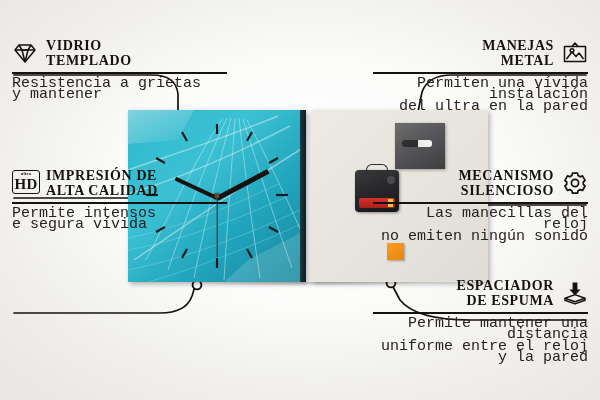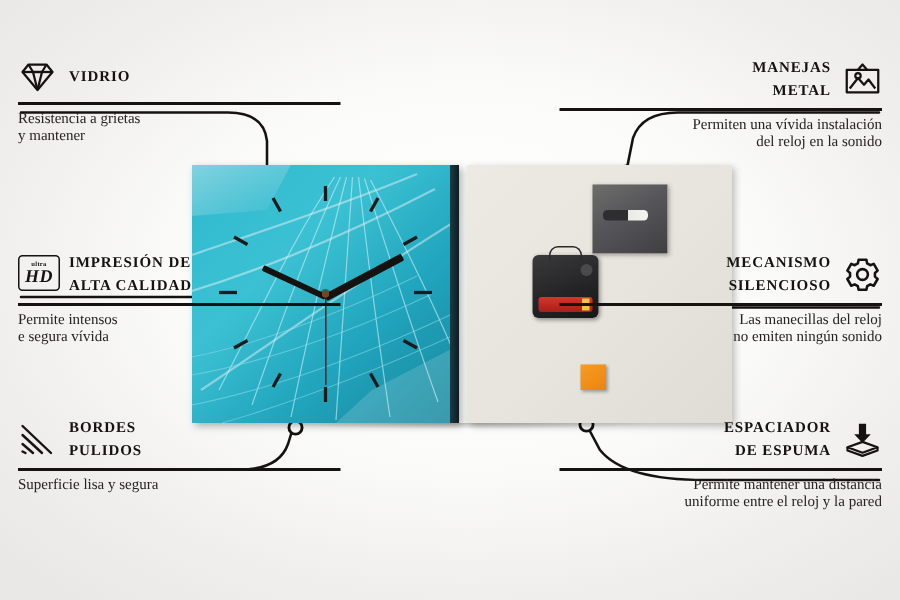--- a/index.html
+++ b/index.html
@@ -14,28 +14,28 @@
       radial-gradient(ellipse 420px 280px at 52% 46%, #ffffff 0%, #fbfbfa 45%, #f0efed 75%, #e9e8e6 100%);
   }
   
   .feat{position:absolute;width:215px;}
   .feat .row{display:flex;align-items:center;gap:8px;}
   .feat.left .row{justify-content:flex-start;}
   .feat.right .row{justify-content:flex-end;}
   .feat .title{
     font-family:"Liberation Serif", serif;
     font-weight:700;letter-spacing:.6px;color:#15120f;
-    font-size:10px;line-height:15px;text-transform:uppercase;
+    font-size:14px;line-height:15px;text-transform:uppercase;
   }
   .feat.left .title{text-align:left;}
   .feat.right .title{text-align:right;}
   .feat .rule{height:1.6px;background:#15120f;margin-top:4px;width:100%;}
   .feat .desc{
-    font-family:Liberation Serif, serif;
-    font-size:10px;line-height:11.6px;color:#262220;margin-top:4px;
+    font-family:Liberation Mono, monospace;
+    font-size:15px;line-height:11.6px;color:#262220;margin-top:4px;
   }
   .feat.left .desc{text-align:left;}
   .feat.right .desc{text-align:right;}
   .ico{width:26px;height:26px;flex:0 0 26px;display:block;}
   .ico svg{display:block;width:26px;height:26px;}
 
   
   #f-vidrio    {left:12px;  top:38px;}
   #f-impresion {left:12px;  top:168px;}
   #f-bordes    {left:12px;  top:278px;}
@@ -106,21 +106,21 @@
   .shadow-strip{
     position:absolute;left:2px;top:172px;width:358px;height:10px;
     background:radial-gradient(ellipse 180px 6px at 50% 0%,rgba(0,0,0,.22),rgba(0,0,0,0) 70%);
   }
   .hdbox{
     border:1.6px solid #15120f;border-radius:3px;width:26px;height:22px;
     display:flex;flex-direction:column;align-items:center;justify-content:center;
     line-height:1;
   }
   .hdbox .u{font-size:4.4px;font-weight:700;letter-spacing:.2px;color:#15120f;}
-  .hdbox .h{font-size:12px;font-weight:700;letter-spacing:.3px;color:#15120f;margin-top:.5px;font-style:italic;}
+  .hdbox .h{font-size:15px;font-weight:700;letter-spacing:.3px;color:#15120f;margin-top:.5px;}
 </style>
 </head>
 <body>
 
 <div id="stage">
 
   <svg id="wires" viewBox="0 0 600 400">
     <g fill="none" stroke="#15120f" stroke-width="1.7" stroke-linecap="round">
 
       <path d="M14,75 L152,75 Q176,75 178,94 L178,113"></path>
@@ -236,21 +236,21 @@
             <g fill="none" stroke="#15120f" stroke-width="1.5" stroke-linejoin="round">
           <path d="M3 10 L7 5 L19 5 L23 10 L13 22 Z"></path>
           <path d="M3 10 H23"></path>
               <path d="M7 5 L10 10 L13 22"></path>
               <path d="M19 5 L16 10 L13 22"></path>
               <path d="M10 10 H16"></path>
         </g>
           </svg>
       </span>
       <span class="title">
-        <span>VIDRIO</span><br>
+        <span>VIDRIO</span><br><span>TEMPLADO</span>
       </span>
     </div>
     <div class="rule"></div>
     <div class="desc">
       <span>Resistencia a grietas</span><br><span>y mantener</span>
     </div>
   </div>
 
   <div class="feat left" id="f-impresion">
     <div class="row">
@@ -263,61 +263,40 @@
       <span class="title">
         <span>IMPRESIÓN DE</span><br><span>ALTA CALIDAD</span>
       </span>
     </div>
     <div class="rule"></div>
     <div class="desc">
       <span>Permite intensos</span><br><span>e segura vívida</span>
     </div>
   </div>
 
-  <div class="feat left" id="f-bordes">
-    <div class="row">
-      <span class="ico">
-        <svg viewBox="0 0 26 26">
-            <g stroke="#15120f" stroke-width="1.6" stroke-linecap="round">
-          <line x1="3" y1="4" x2="22" y2="22"></line>
-          <line x1="3" y1="10" x2="16" y2="22"></line>
-          <line x1="3" y1="16" x2="10" y2="22"></line>
-          <line x1="3" y1="21" x2="5" y2="22"></line>
-        </g>
-          </svg>
-      </span>
-      <span class="title">
-        <span>BORDES</span><br><span>PULIDOS</span>
-      </span>
-    </div>
-    <div class="rule"></div>
-    <div class="desc">
-      <span>Superficie lisa y segura</span>
-    </div>
-  </div>
 
   <div class="feat right" id="f-manejas">
     <div class="row">
       <span class="title">
         <span>MANEJAS</span><br><span>METAL</span>
       </span>
       <span class="ico">
         <svg viewBox="0 0 26 26">
           <g fill="none" stroke="#15120f" stroke-width="1.5" stroke-linejoin="round">
             <rect x="2.5" y="6.5" width="21" height="15"></rect>
             <path d="M4.5 19 L10 12 L14 16.5 L17 13 L21.5 19"></path>
             <circle cx="10" cy="10.5" r="1.8"></circle>
             <path d="M10 6.5 L13 3 L16 6.5"></path>
           </g>
         </svg>
       </span>
     </div>
     <div class="rule"></div>
     <div class="desc">
-      <span>Permiten una vívida instalación</span><br><span>del reloj en la sonido</span>
+      <span>Permiten una vívida instalación</span><br><span>del ultra en la pared</span>
     </div>
   </div>
 
   <div class="feat right" id="f-espaciador">
     <div class="row">
       <span class="title">
         <span>ESPACIADOR</span><br><span>DE ESPUMA</span>
       </span>
       <span class="ico">
         <svg viewBox="0 0 26 26">

